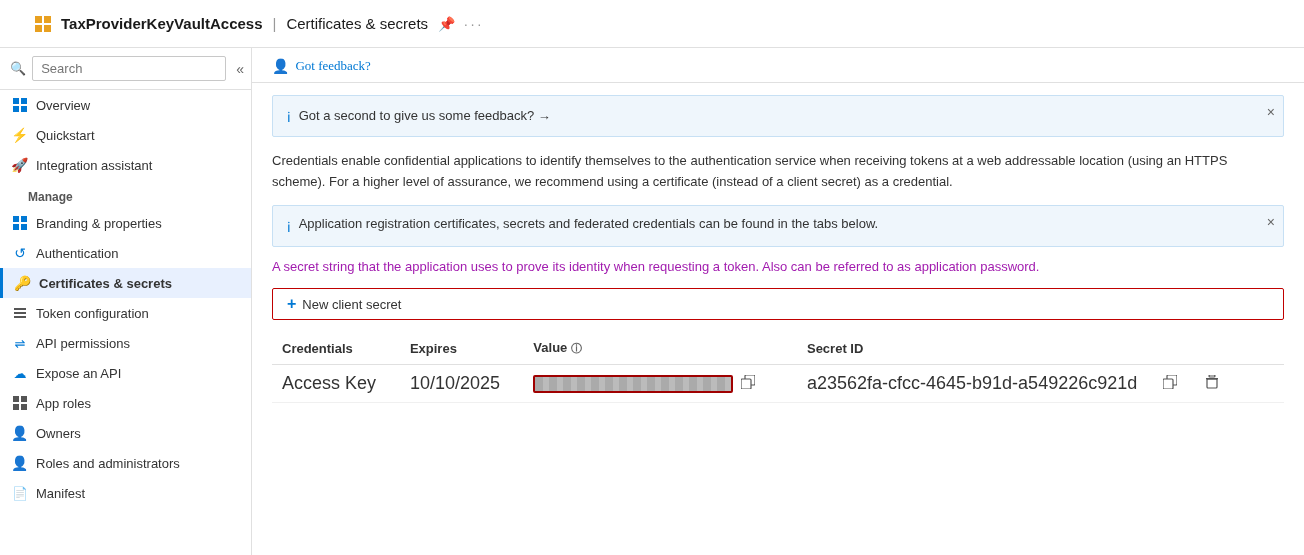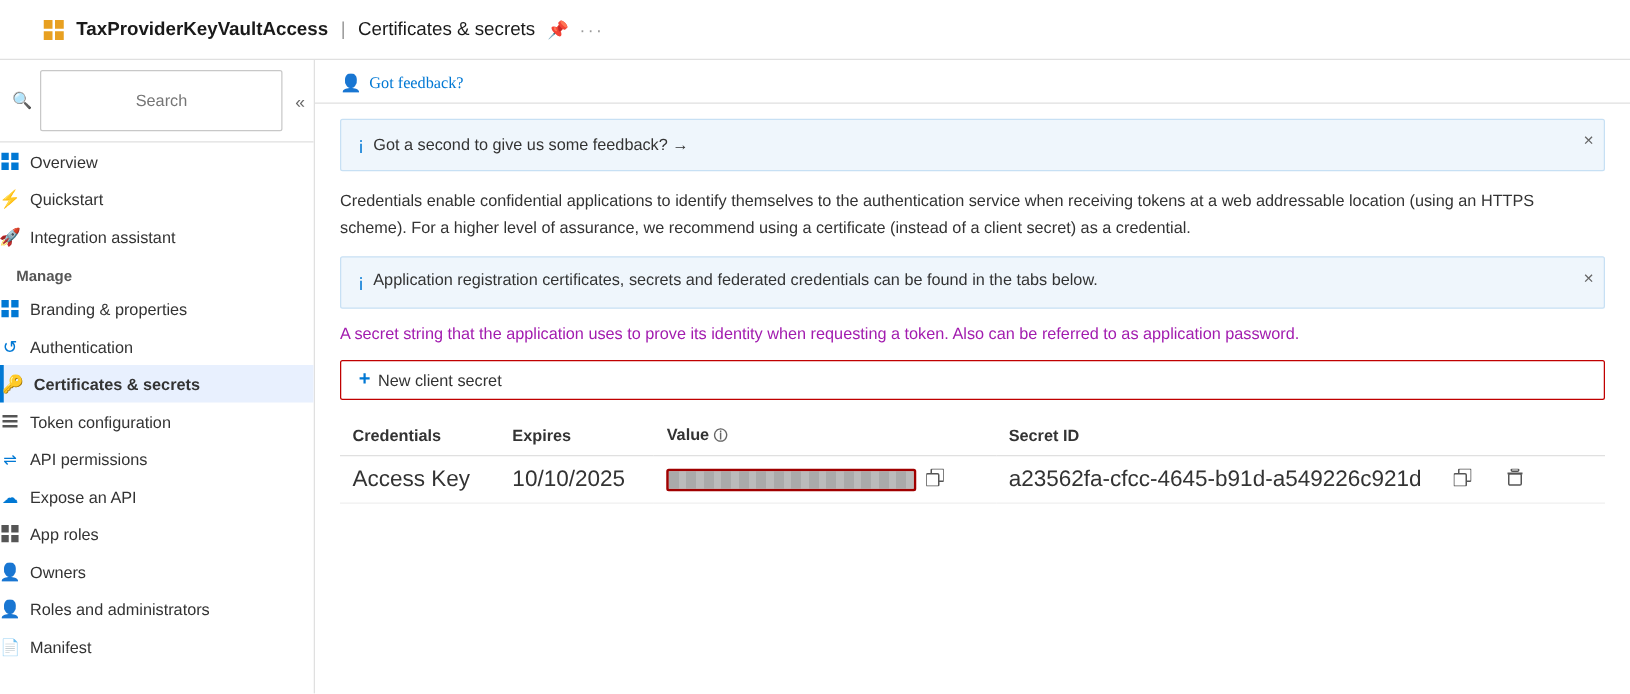--- a/index.html
+++ b/index.html
@@ -28,35 +28,35 @@
       display: flex; flex-direction: column;
       overflow-y: auto; background: #fff;
     }
     .sidebar-search {
       padding: 8px 10px;
       border-bottom: 1px solid #e0e0e0;
       display: flex; align-items: center; gap: 6px;
     }
     .sidebar-search input {
       border: 1px solid #c8c8c8; border-radius: 2px;
-      padding: 16px 8px; font-size: 13px; width: 212px;
-      outline: none; color: #333; text-align: center;
+      padding: 4px 8px; font-size: 13px; width: 212px;
+      outline: none; color: #333;
     }
     .sidebar-collapse-btn {
       background: none; border: none; cursor: pointer;
       color: #666; font-size: 14px; padding: 2px 4px;
     }
     .sidebar-item {
       display: flex; align-items: center; gap: 8px;
-      padding: 7px 0; cursor: pointer; color: #333;
+      padding: 7px 12px; cursor: pointer; color: #333;
       font-size: 13px;
     }
     .sidebar-item.active { background: #e8f0fe; font-weight: 600; }
     .sidebar-item .si-icon { width: 16px; height: 16px; display: flex; align-items: center; justify-content: center; flex-shrink: 0; }
-    .sidebar-section-label { padding: 10px 13px 4px; font-size: 12px; font-weight: 700; color: #555; }
+    .sidebar-section-label { padding: 10px 28px 4px; font-size: 12px; font-weight: 700; color: #555; }
 
     
     .content {
       flex: 1; overflow-y: auto; padding: 0;
       display: flex; flex-direction: column;
     }
     .content-header {
       padding: 10px 20px 8px;
       border-bottom: 1px solid #e0e0e0;
       display: flex; align-items: center; gap: 6px;

